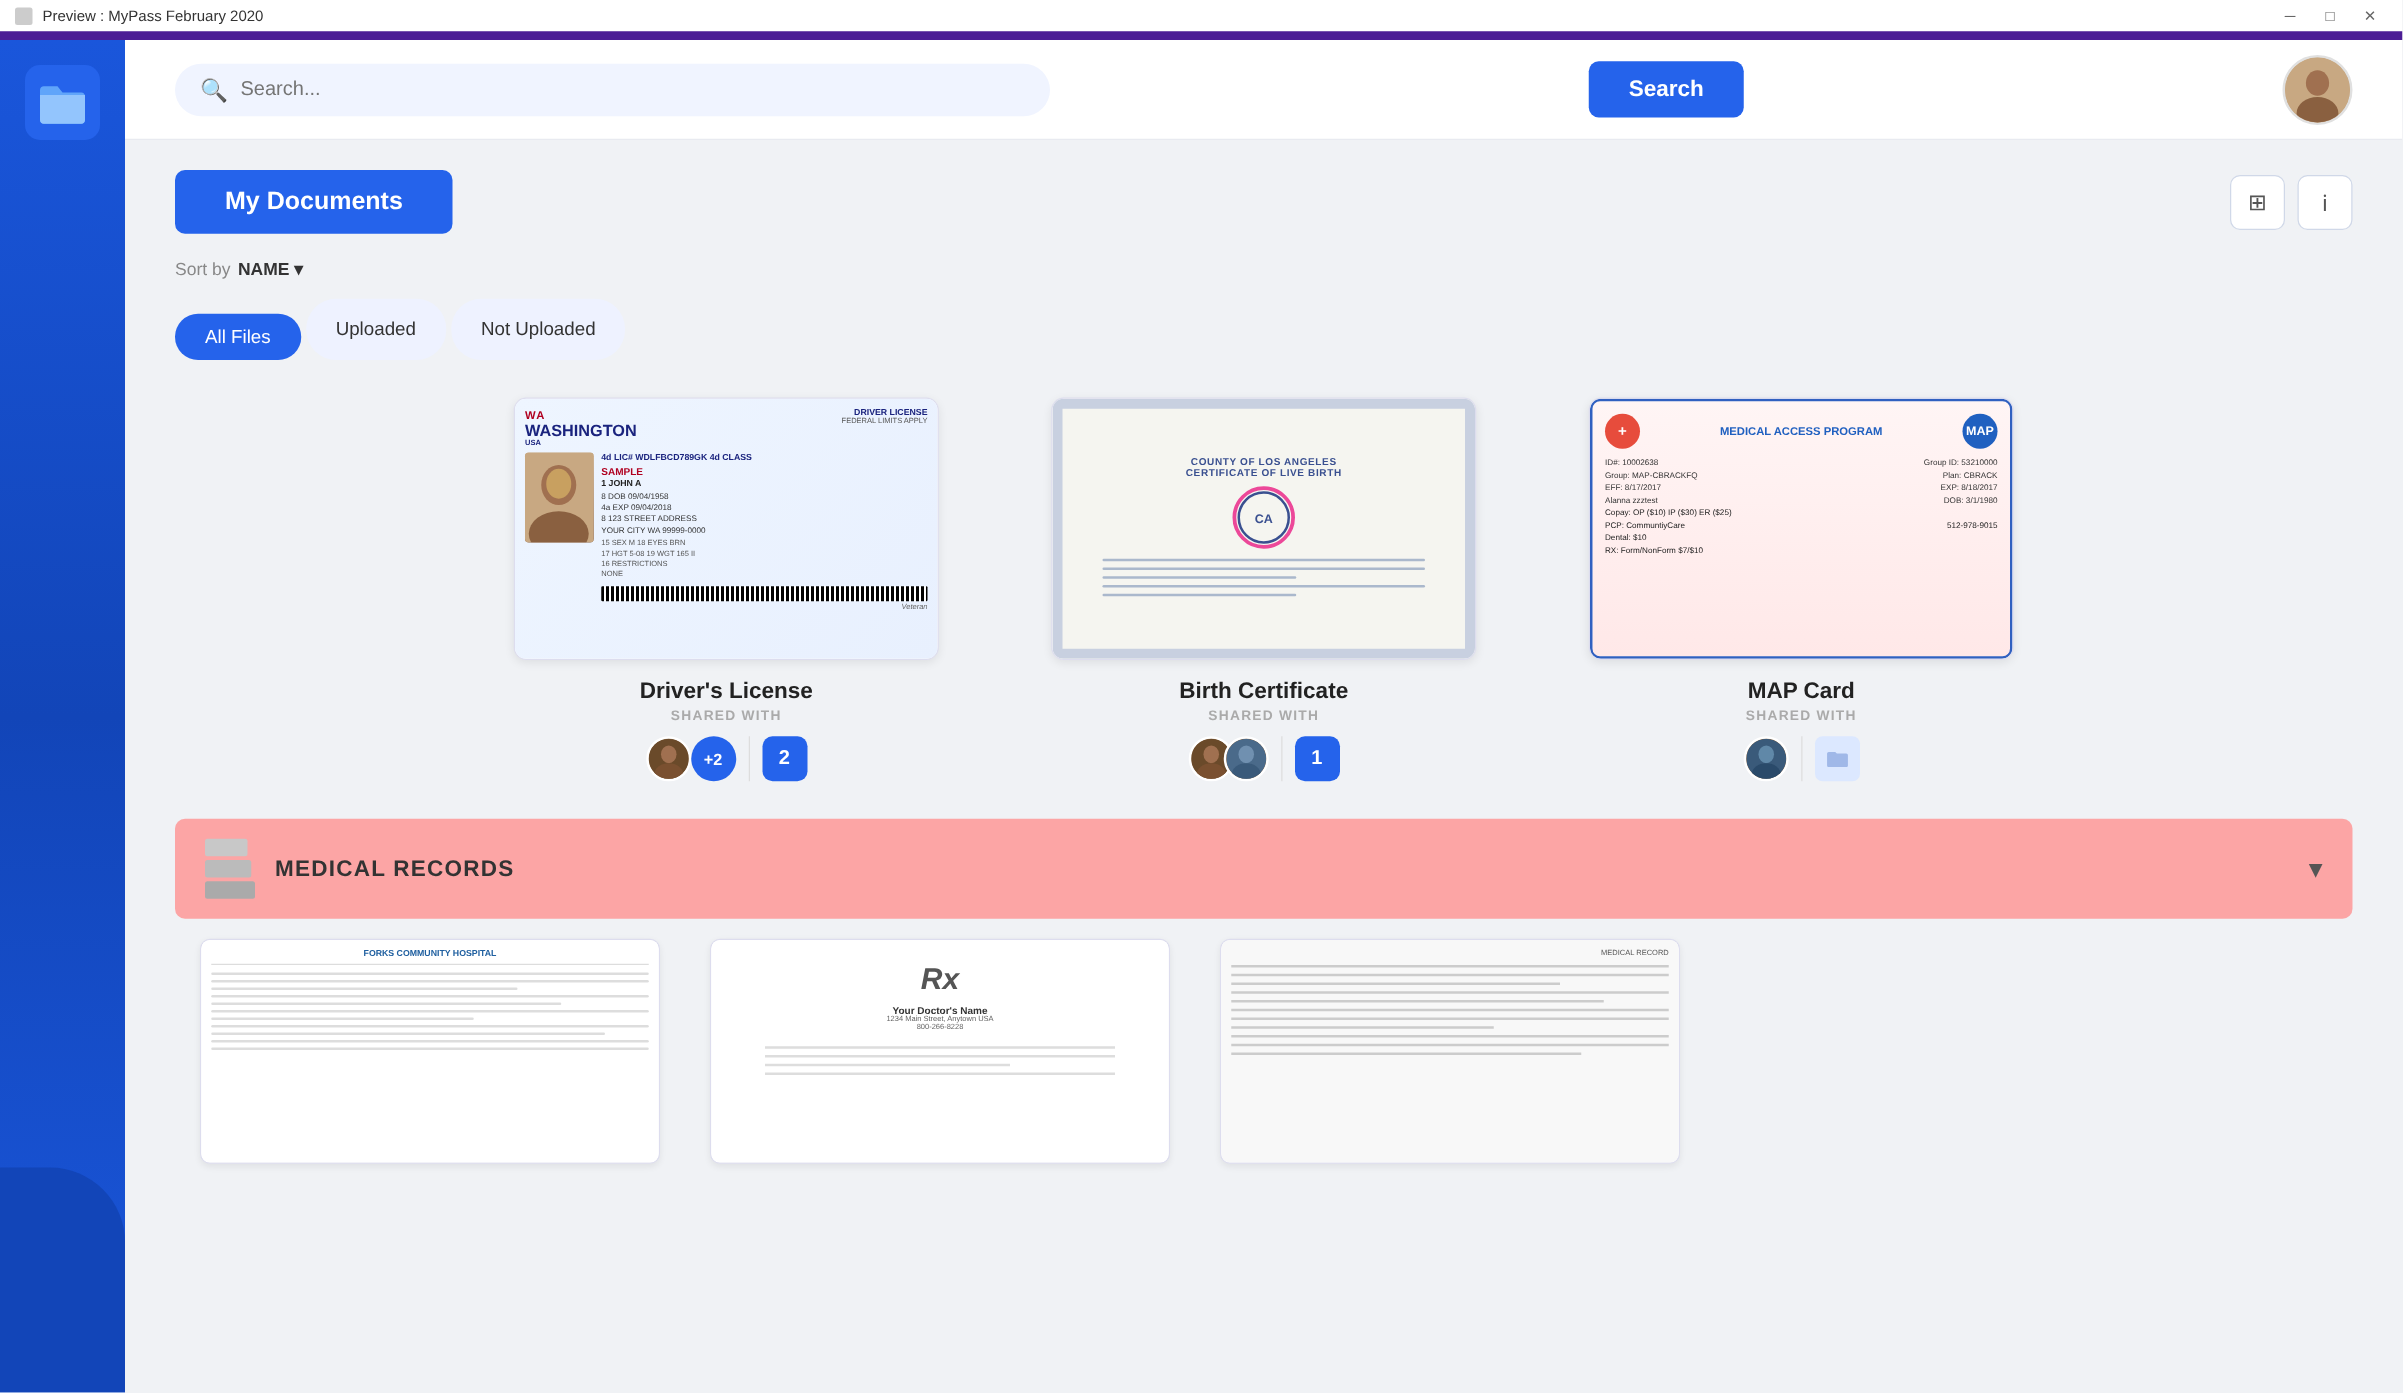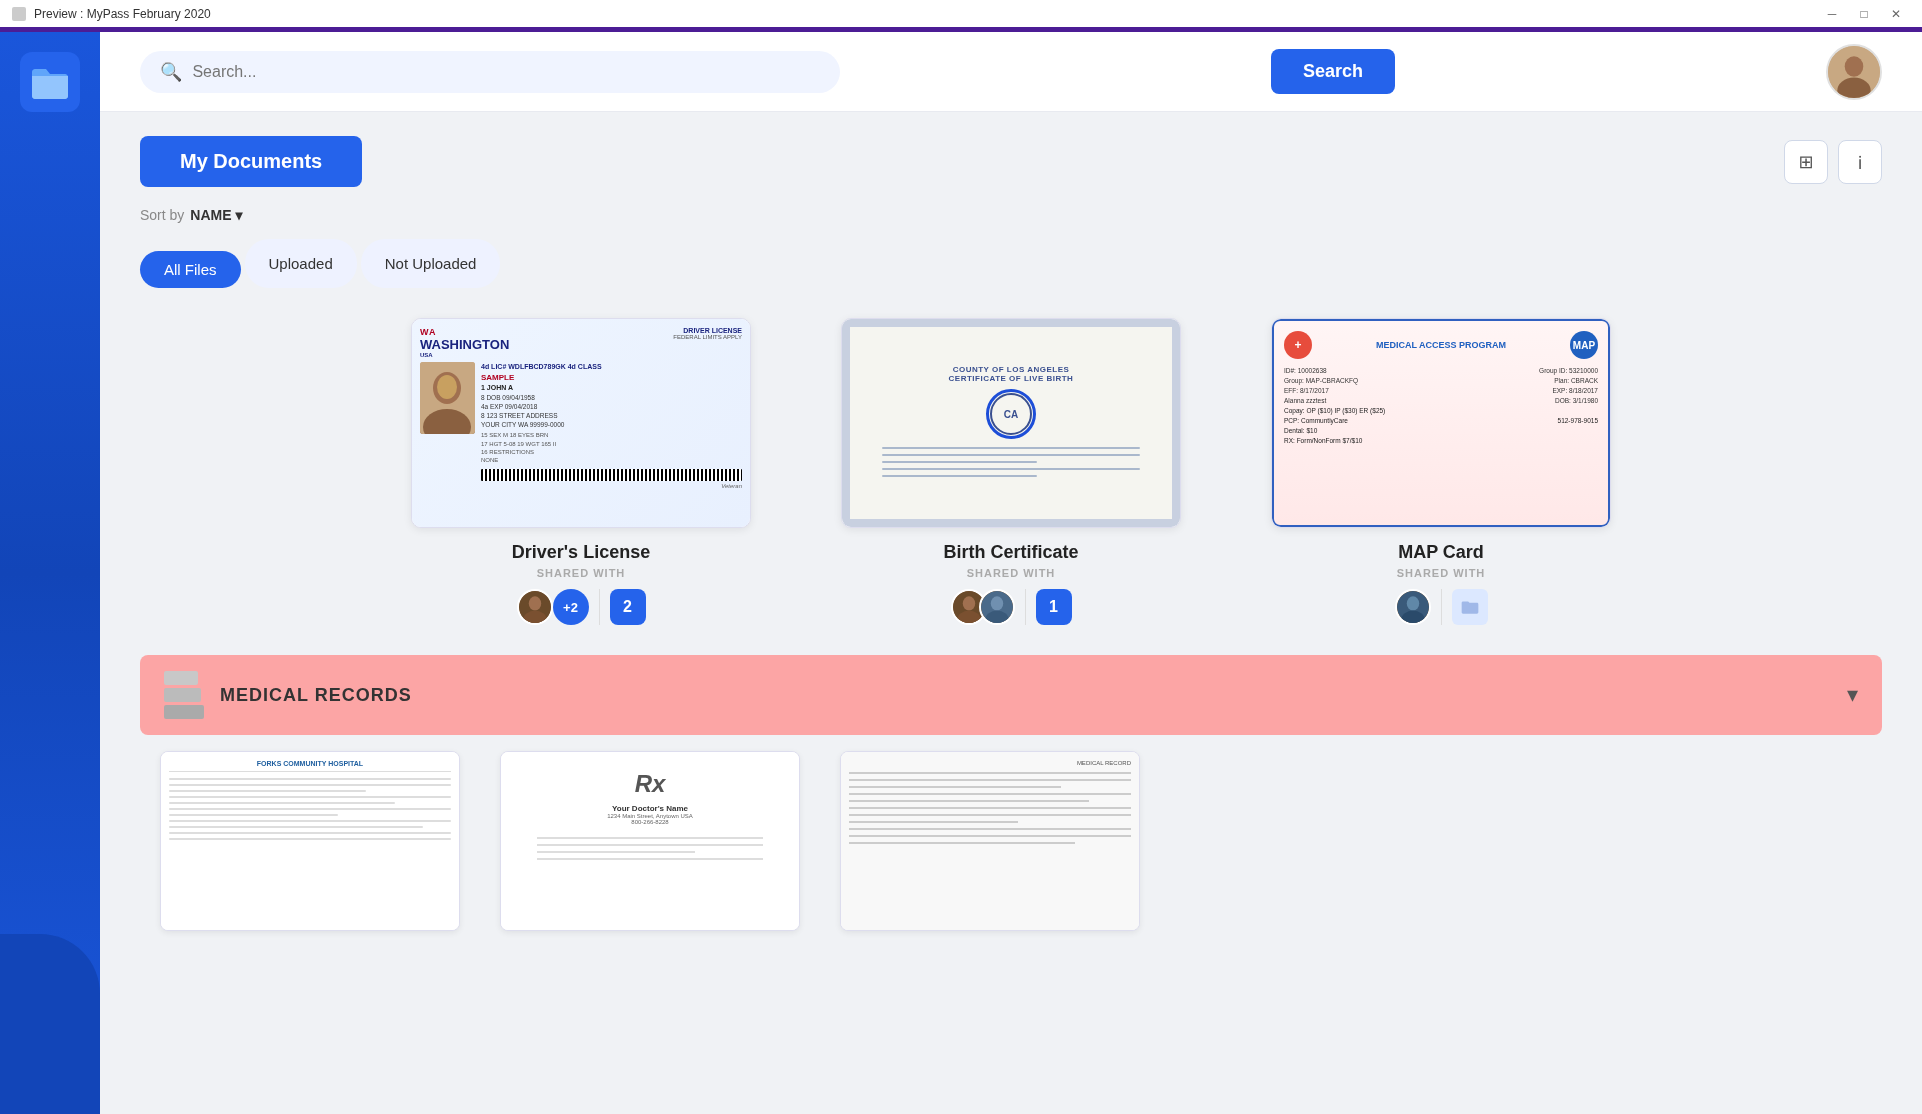--- a/index.html
+++ b/index.html
@@ -12,21 +12,21 @@
     }
 
     
     .titlebar {
       background: #fff;
       height: 32px;
       display: flex;
       align-items: center;
       justify-content: space-between;
       padding: 0 12px;
-      border-bottom: 5px solid #4c1d95;
+      border-bottom: 7px solid #4c1d95;
       user-select: none;
     }
     .titlebar-left {
       display: flex;
       align-items: center;
       gap: 8px;
     }
     .titlebar-icon {
       width: 14px;
       height: 14px;
@@ -393,21 +393,21 @@
       color: #3a5090;
       text-align: center;
       text-transform: uppercase;
       letter-spacing: 0.5px;
       margin-bottom: 6px;
     }
     .bc-seal {
       width: 50px;
       height: 50px;
       border-radius: 50%;
-      border: 3px solid #1d4ed8;
+      border: 3px solid #ec4899;
       display: flex;
       align-items: center;
       justify-content: center;
       margin-bottom: 8px;
     }
     .bc-lines { width: 80%; }
     .bc-line {
       height: 2px;
       background: #aab8cc;
       margin-bottom: 5px;
@@ -502,21 +502,21 @@
     }
     .chevron-down { font-size: 22px; color: #555; }
 
     
     .med-grid {
       display: flex;
       gap: 40px;
       padding: 0 20px 20px;
     }
     .med-thumb {
-      width: 300px;
+      width: 368px;
       height: 180px;
       border-radius: 8px;
       overflow: hidden;
       border: 1px solid #dde;
       background: #fff;
       box-shadow: 0 2px 6px rgba(0,0,0,0.07);
       display: flex;
       align-items: center;
       justify-content: flex-end;
     }

